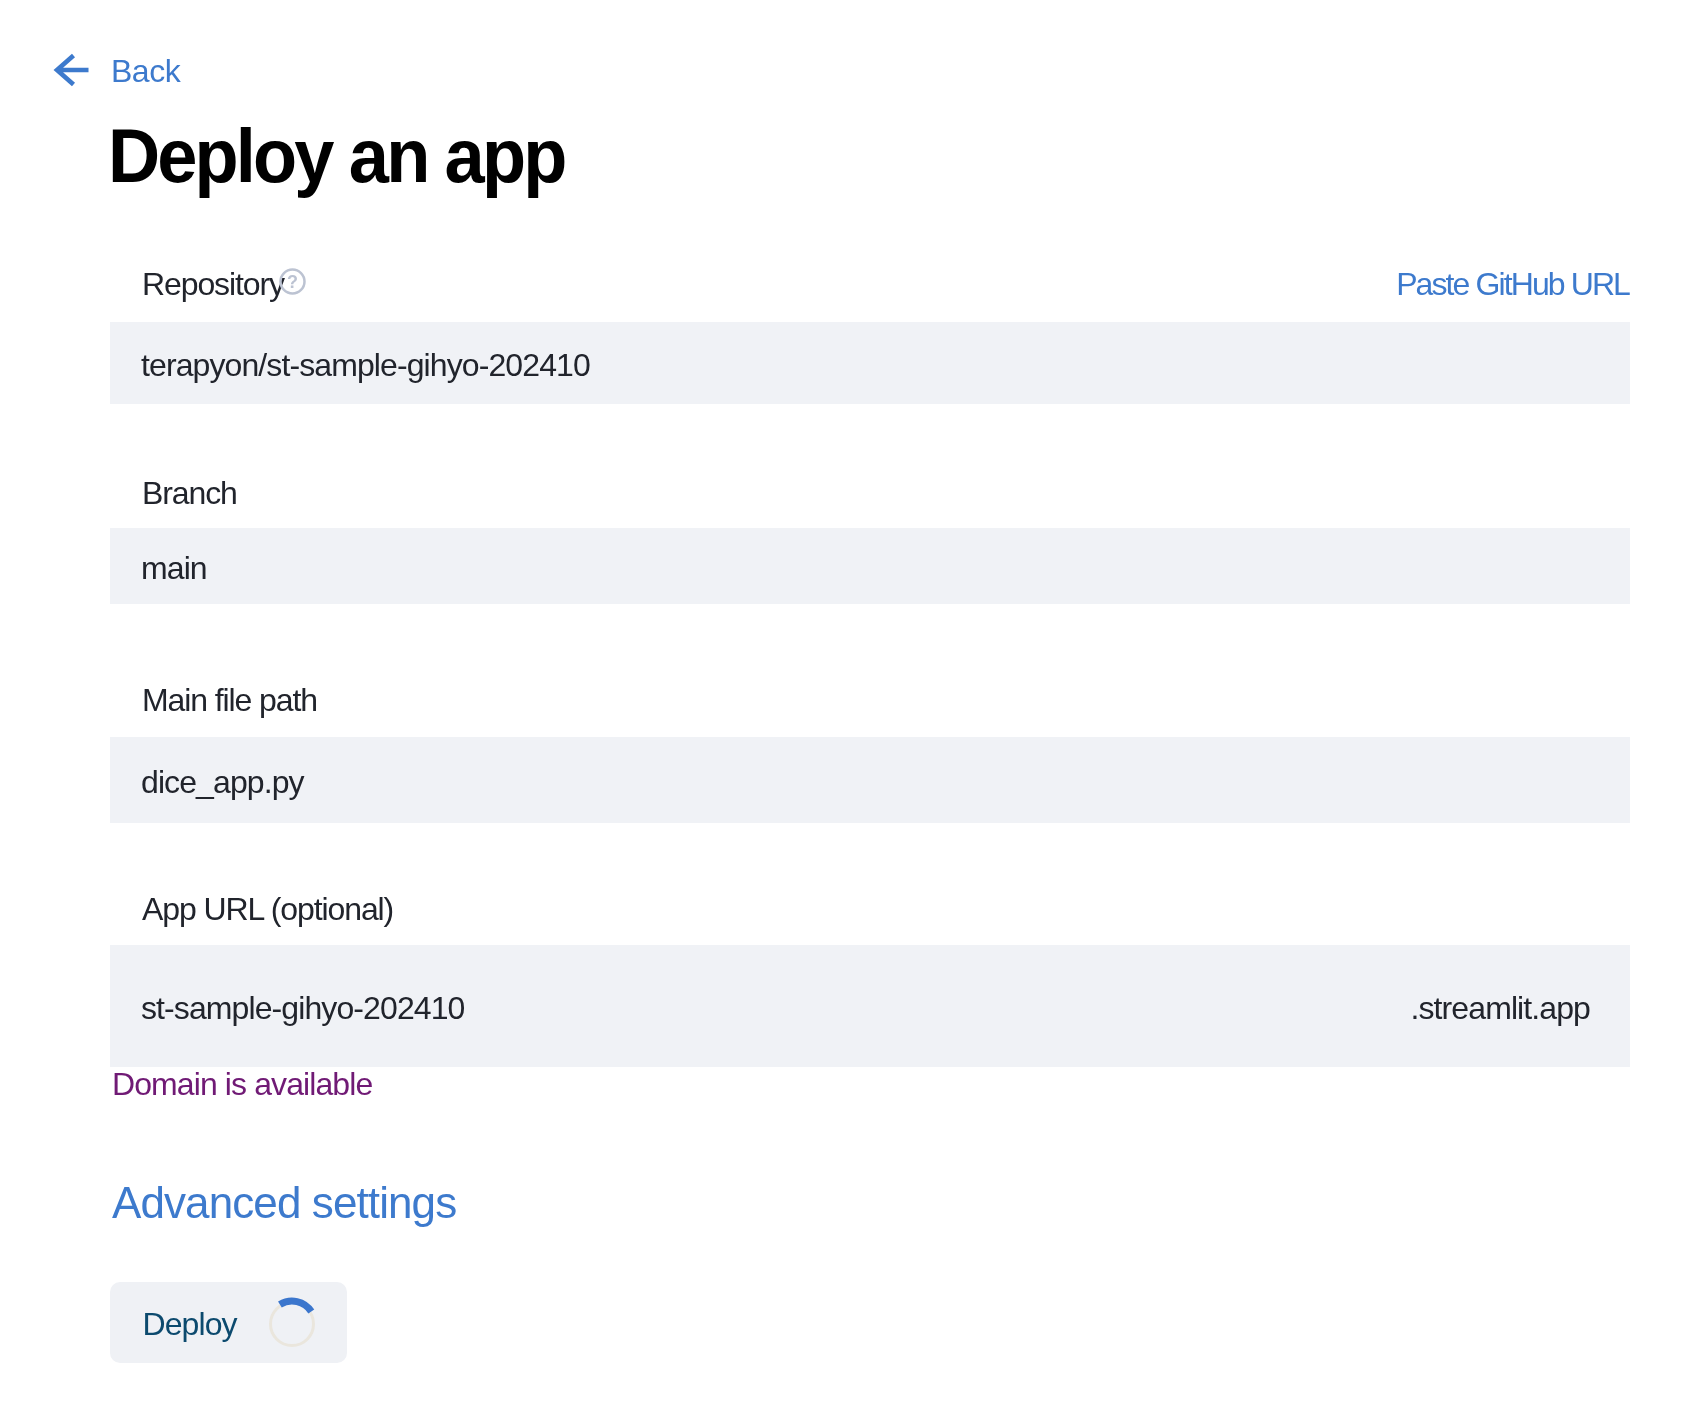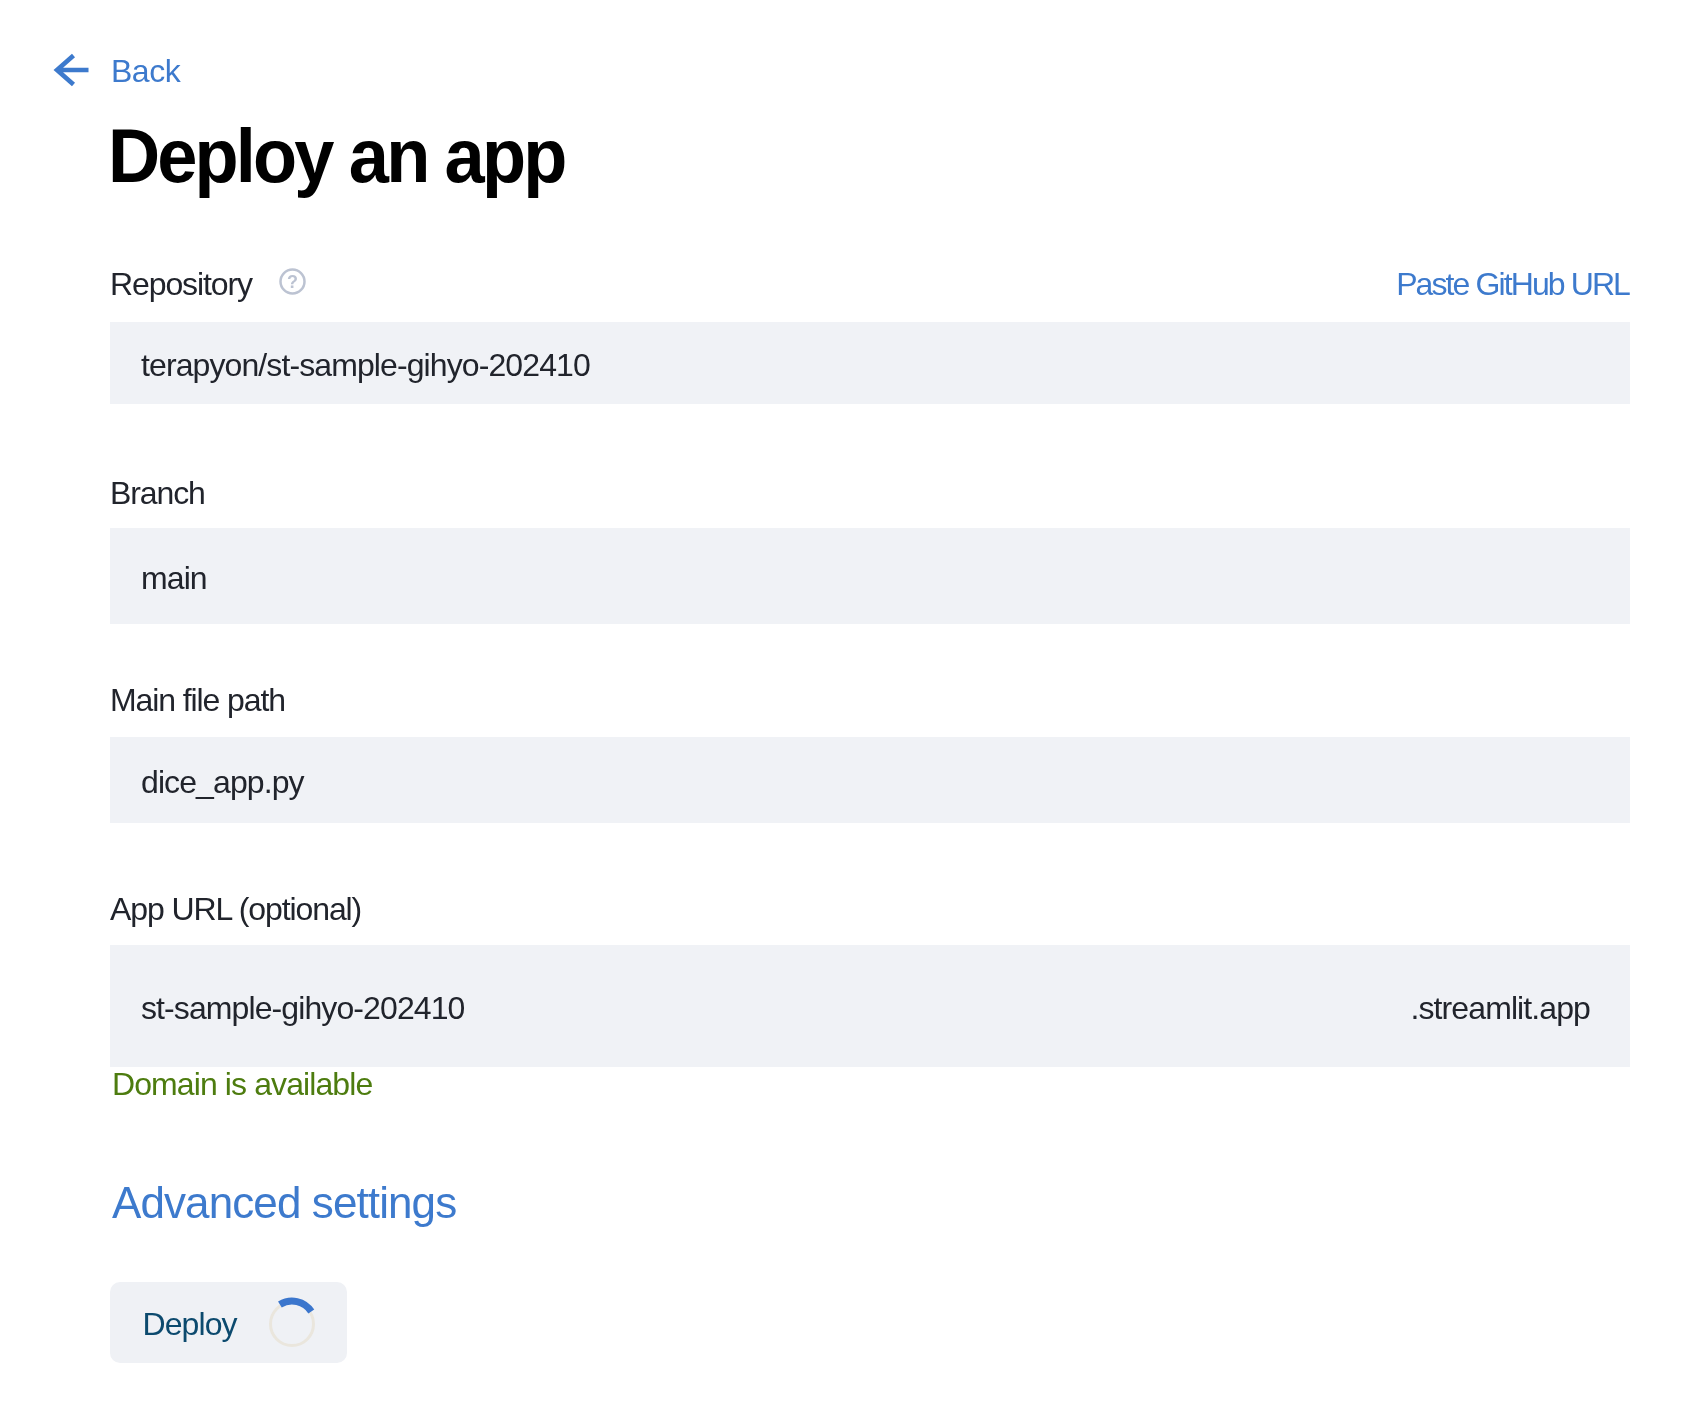--- a/index.html
+++ b/index.html
@@ -1,18 +1,18 @@
 <!DOCTYPE html>
 <html><head>
 <meta charset="utf-8">
 <style>
   * { margin:0; padding:0; box-sizing:border-box; }
   html,body { width:1688px; height:1424px; background:#ffffff; font-family:"Liberation Sans", sans-serif; overflow:hidden; }
   .abs { position:absolute; }
-  .label { font-size:32px; letter-spacing:-1.1px; color:#21242c; }
+  .label { font-size:32px; letter-spacing:-1.1px; color:#21242c;margin-left:32px; }
   .input { position:absolute; left:110px; width:1520px; background:#f0f2f6; display:flex; align-items:center; }
   .itext { font-size:32px; letter-spacing:-0.9px; color:#21242c; padding-left:31px; padding-top:4px; }
   .blue { color:#3d7acd; }
 </style>
 </head>
 <body>
 
   <svg class="abs" style="left:53px; top:51px;" width="40" height="37" viewBox="0 0 40 37">
     <path d="M20.5 4.5 L4 19 L20.5 33.5 M4 19 L35.5 19" fill="none" stroke="#3d7acd" stroke-width="4.6"></path>
   </svg>
@@ -25,35 +25,35 @@
     <circle cx="13.5" cy="13.5" r="12" fill="none" stroke="#bcc3d2" stroke-width="2.5"></circle>
     <text x="13.5" y="19.6" text-anchor="middle" font-size="18" font-weight="bold" fill="#bcc3d2" font-family="Liberation Sans, sans-serif">?</text>
   </svg>
   <div class="abs blue" style="right:59px; top:266.2px; font-size:32px; letter-spacing:-1.9px;text-align:center;">Paste GitHub URL</div>
 
   <div class="input" style="top:322px; height:82px;">
     <span class="itext">terapyon/st-sample-gihyo-202410</span>
   </div>
 
   <div class="abs label" style="left:110px; top:474.9px;">Branch</div>
-  <div class="input" style="top:528px; height:96px;">
+  <div class="input" style="top:528px; height:76px;">
     <span class="itext">main</span>
   </div>
 
   <div class="abs label" style="left:110px; top:681.6px;">Main file path</div>
   <div class="input" style="top:737px; height:86px;">
     <span class="itext">dice_app.py</span>
   </div>
 
   <div class="abs label" style="left:110px; top:890.6px;">App URL (optional)</div>
   <div class="input" style="top:945px; height:122px;">
     <span class="itext">st-sample-gihyo-202410</span>
     <span class="itext" style="margin-left:auto; padding-left:0; padding-right:40px;text-align:center;">.streamlit.app</span>
   </div>
-  <div class="abs" style="left:112px; top:1066.2px; font-size:32px; letter-spacing:-0.9px; color:#4d7c0f;text-align:right;">Domain is available</div>
+  <div class="abs" style="left:112px; top:1066.2px; font-size:32px; letter-spacing:-0.9px; color:#701a75;text-align:right;">Domain is available</div>
 
   <div class="abs blue" style="left:112px; top:1178px; font-size:44px; letter-spacing:-0.9px;">Advanced settings</div>
 
   <div class="abs" style="left:110px; top:1282px; width:237px; height:81px; background:#eff1f5; border-radius:10px;"></div>
   <div class="abs" style="left:142.5px; top:1305.6px; font-size:32px; letter-spacing:-0.9px; color:#0c4a6e;">Deploy</div>
   <svg class="abs" style="left:262px; top:1294px;" width="60" height="60" viewBox="-5 -5 60 60">
     <circle cx="25" cy="25" r="21.5" fill="none" stroke="#eae6dd" stroke-width="3"></circle>
     <path d="M 12.9 5.5 A 23 23 0 0 1 44.3 12.5" fill="none" stroke="#3b76cd" stroke-width="7"></path>
   </svg>
 

